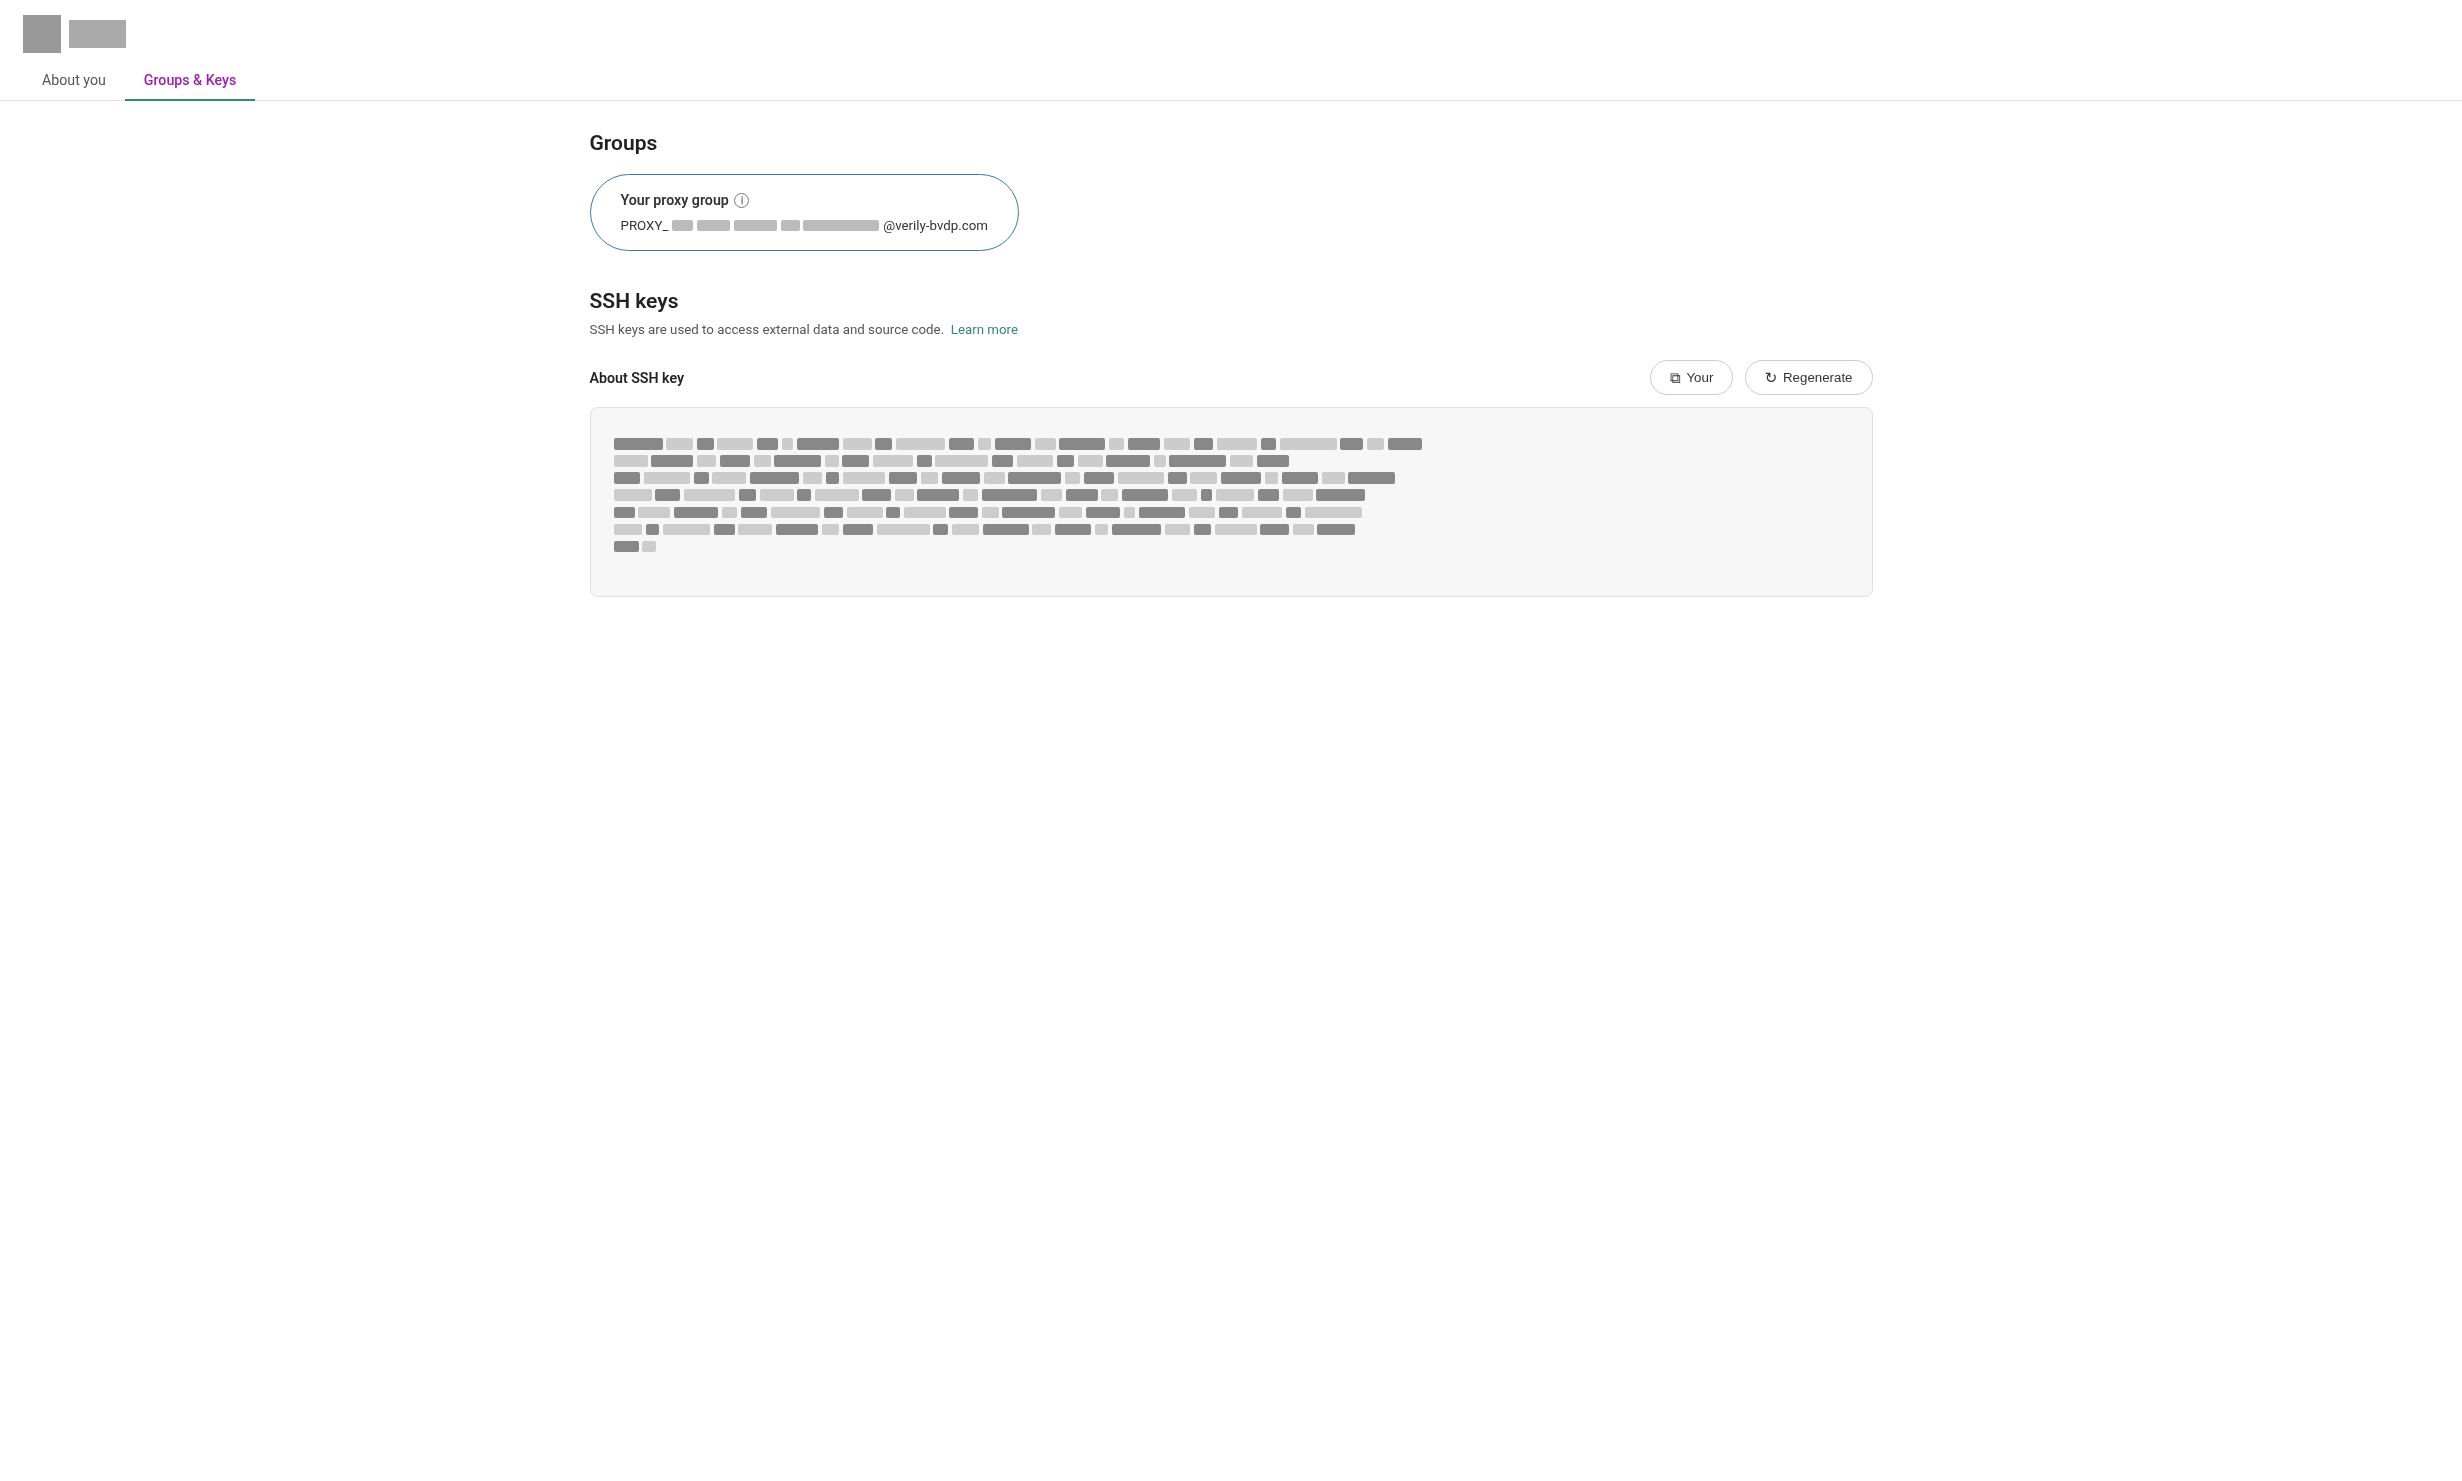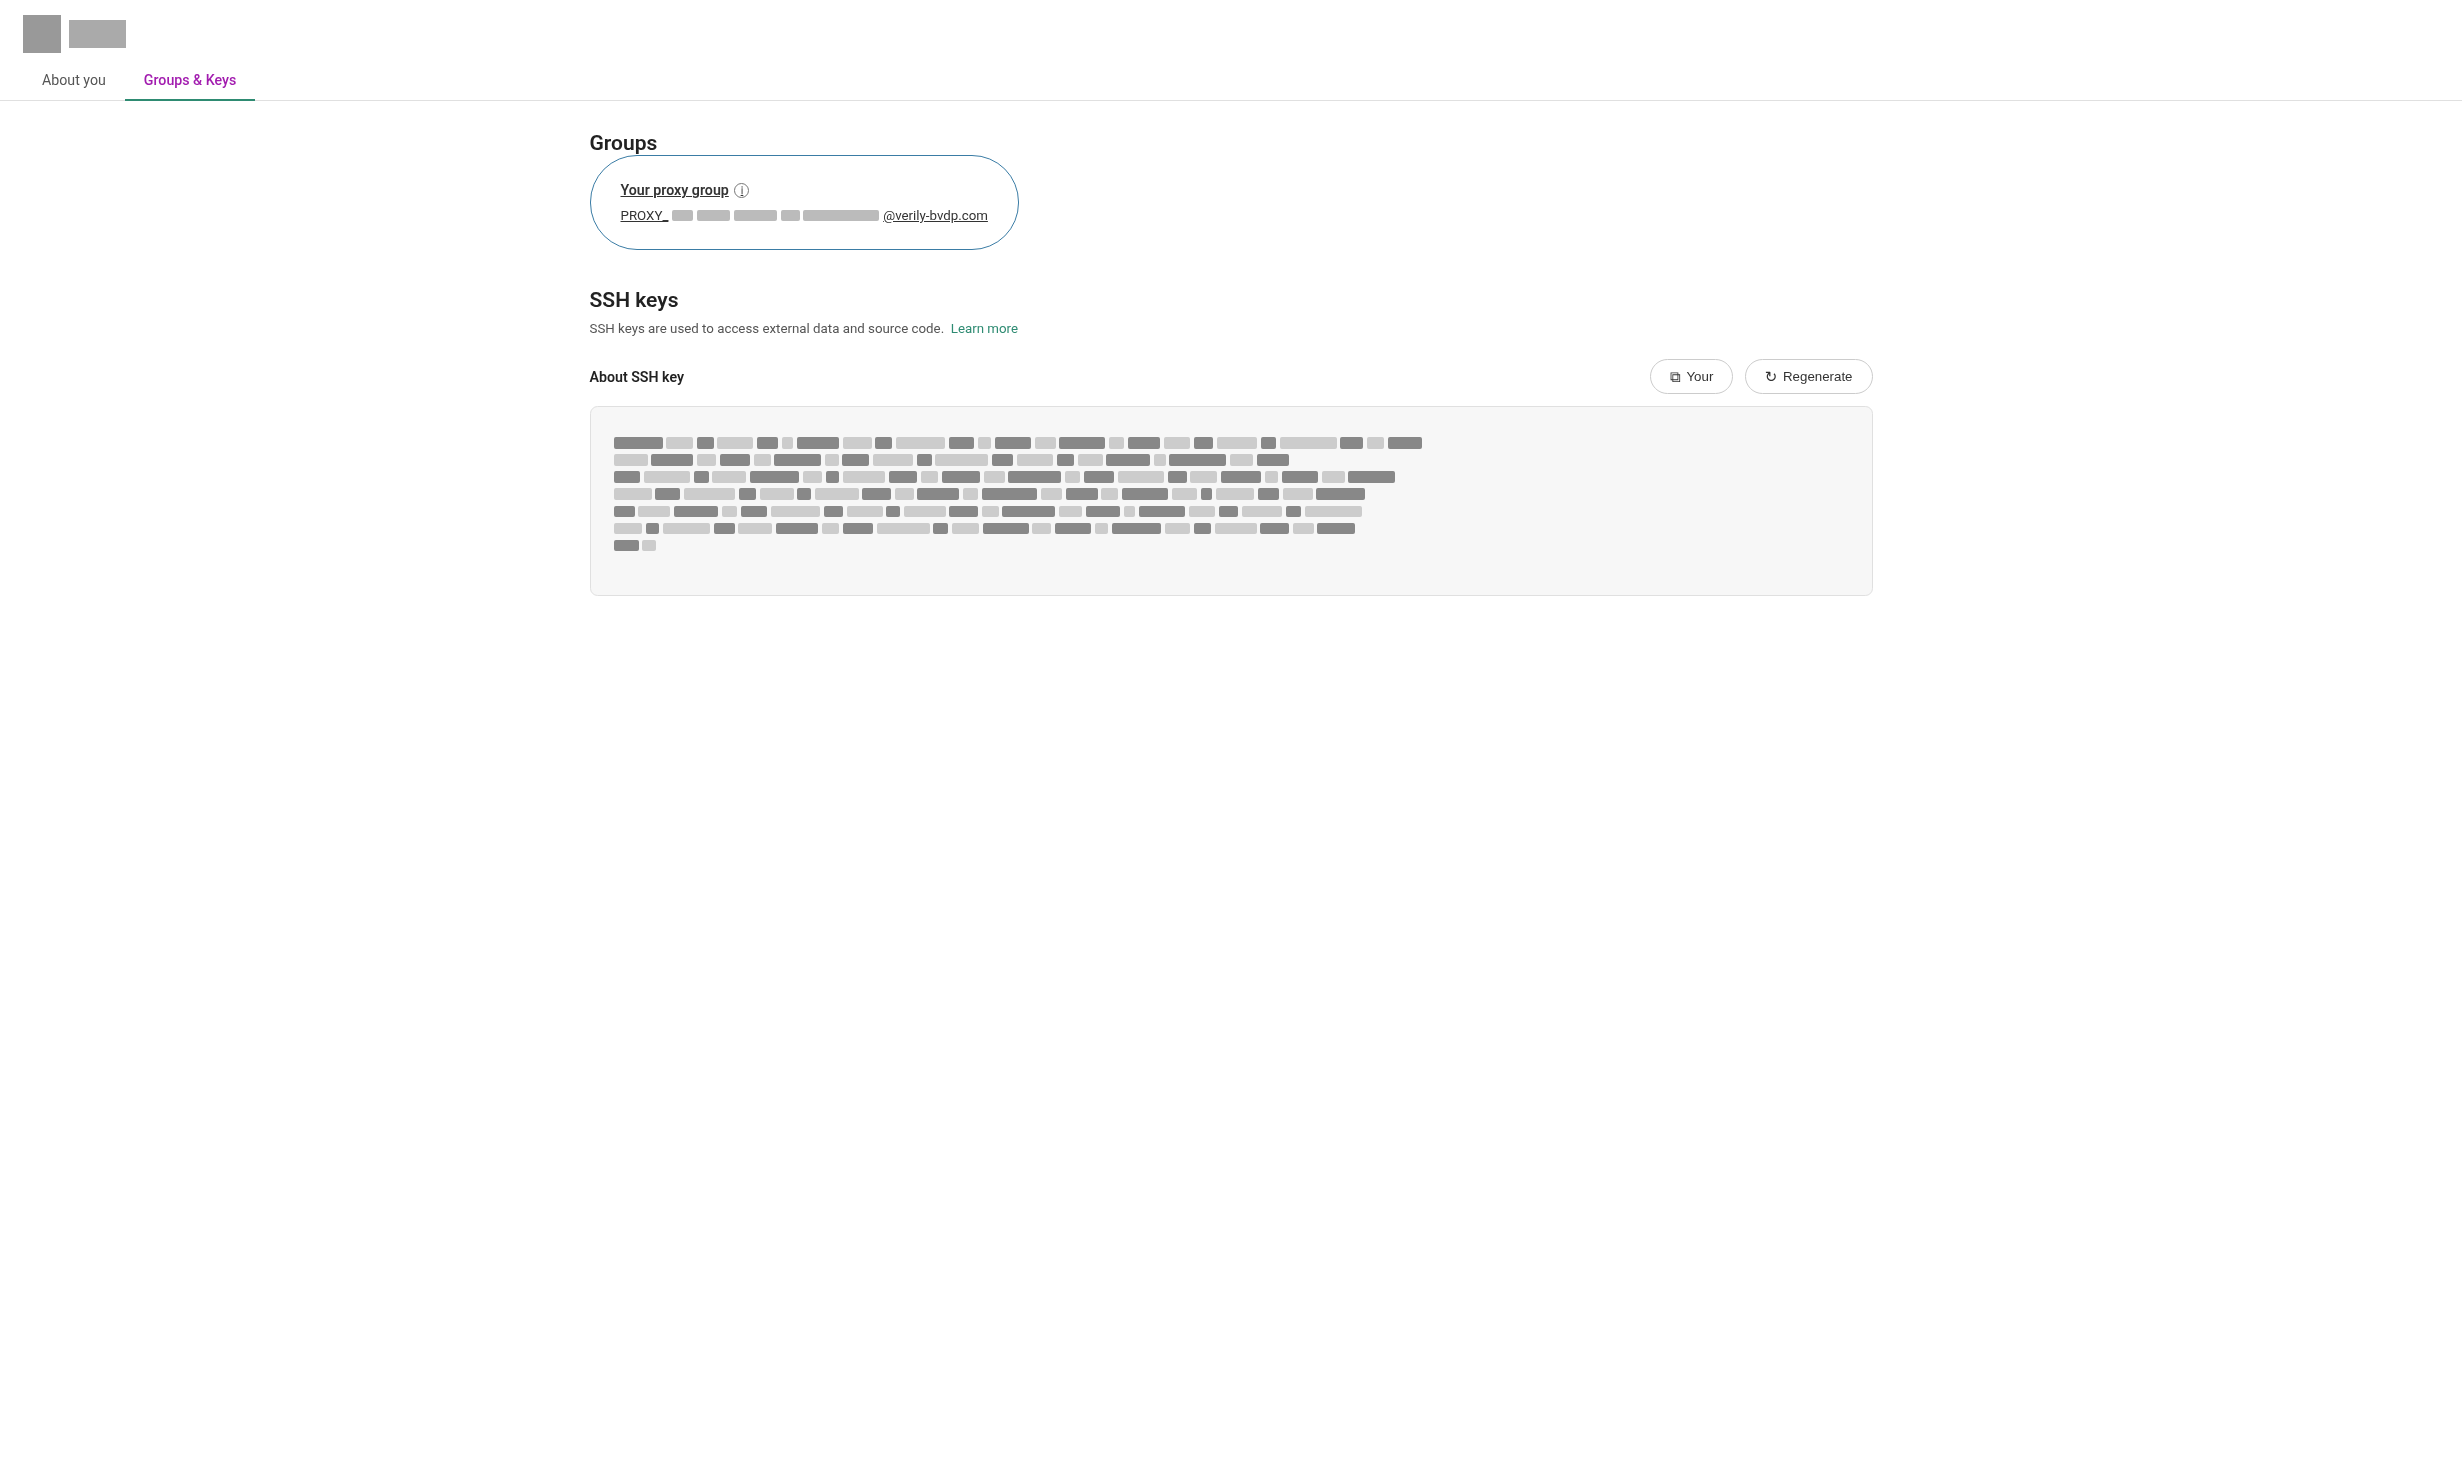--- a/index.html
+++ b/index.html
@@ -71,35 +71,35 @@
     
     .main-content {
       padding: 30px 23px;
     }
 
     
     .section-title {
       font-size: 21px;
       font-weight: 600;
       color: #222;
+      margin-bottom: 19px;
     }
 
     .proxy-group-container {
       position: relative;
       display: inline-block;
       margin-bottom: 30px;
     }
 
     .proxy-group-oval {
       border: 1.9px solid #3a7ca5;
       border-radius: 47px;
-      padding: 26px 30px;
+      padding: 17px 30px;
       display: inline-block;
       min-width: 361px;
-      text-decoration: underline;
     }
 
     .proxy-group-label {
       display: flex;
       align-items: center;
       gap: 5.7px;
       font-weight: 600;
       font-size: 14.2px;
       margin-bottom: 9.5px;
     }

